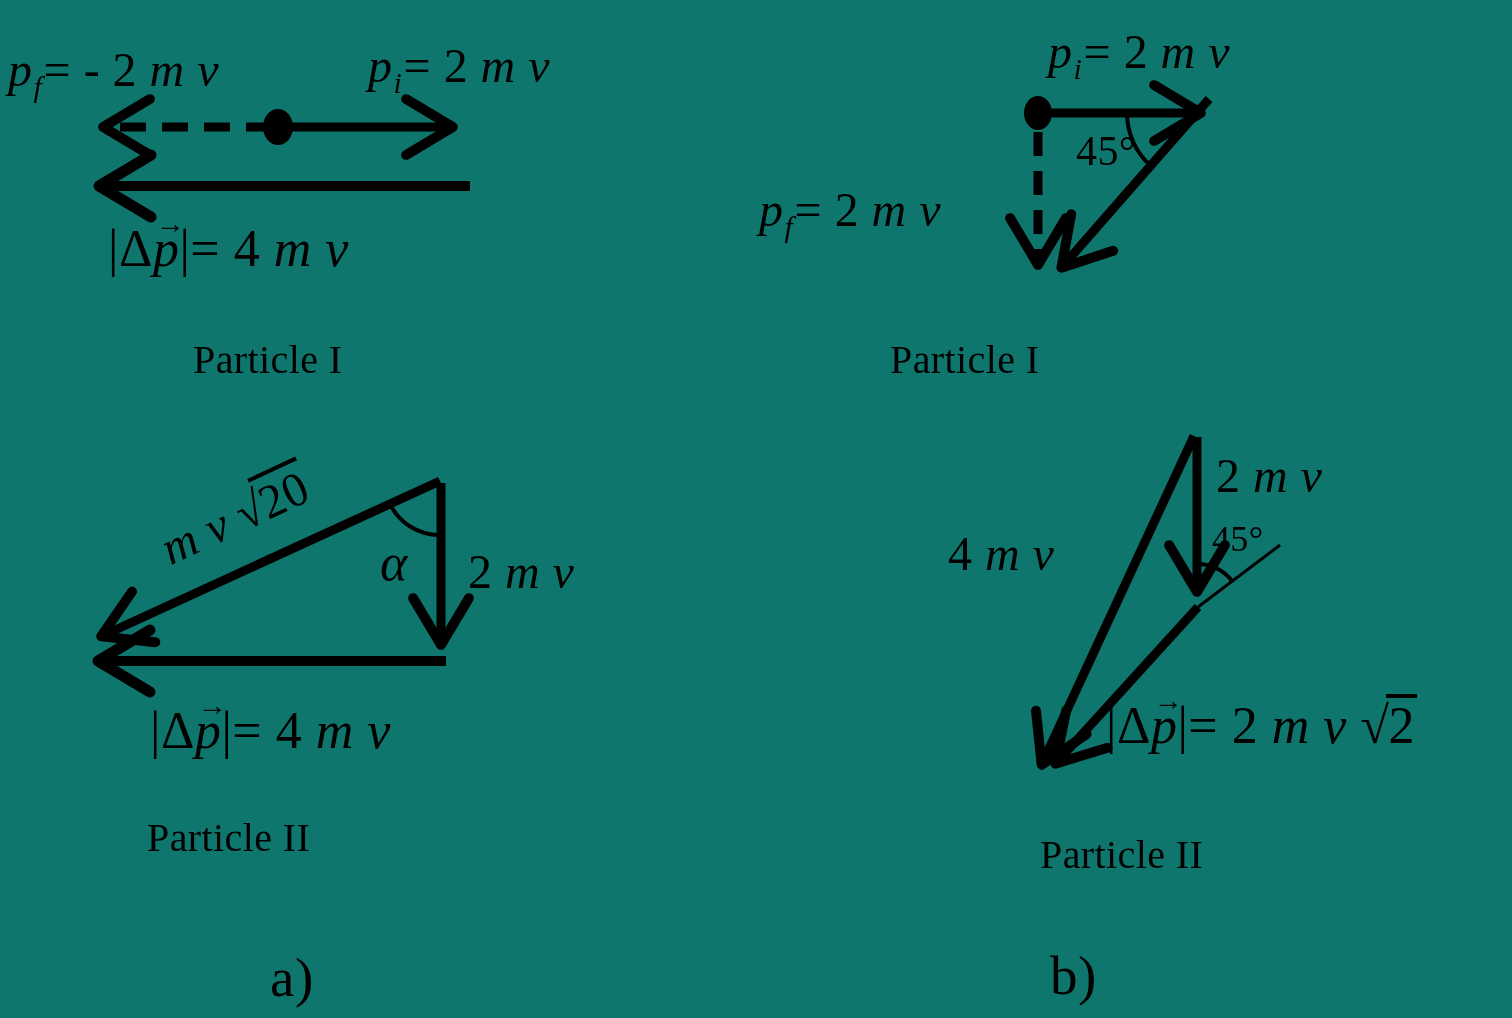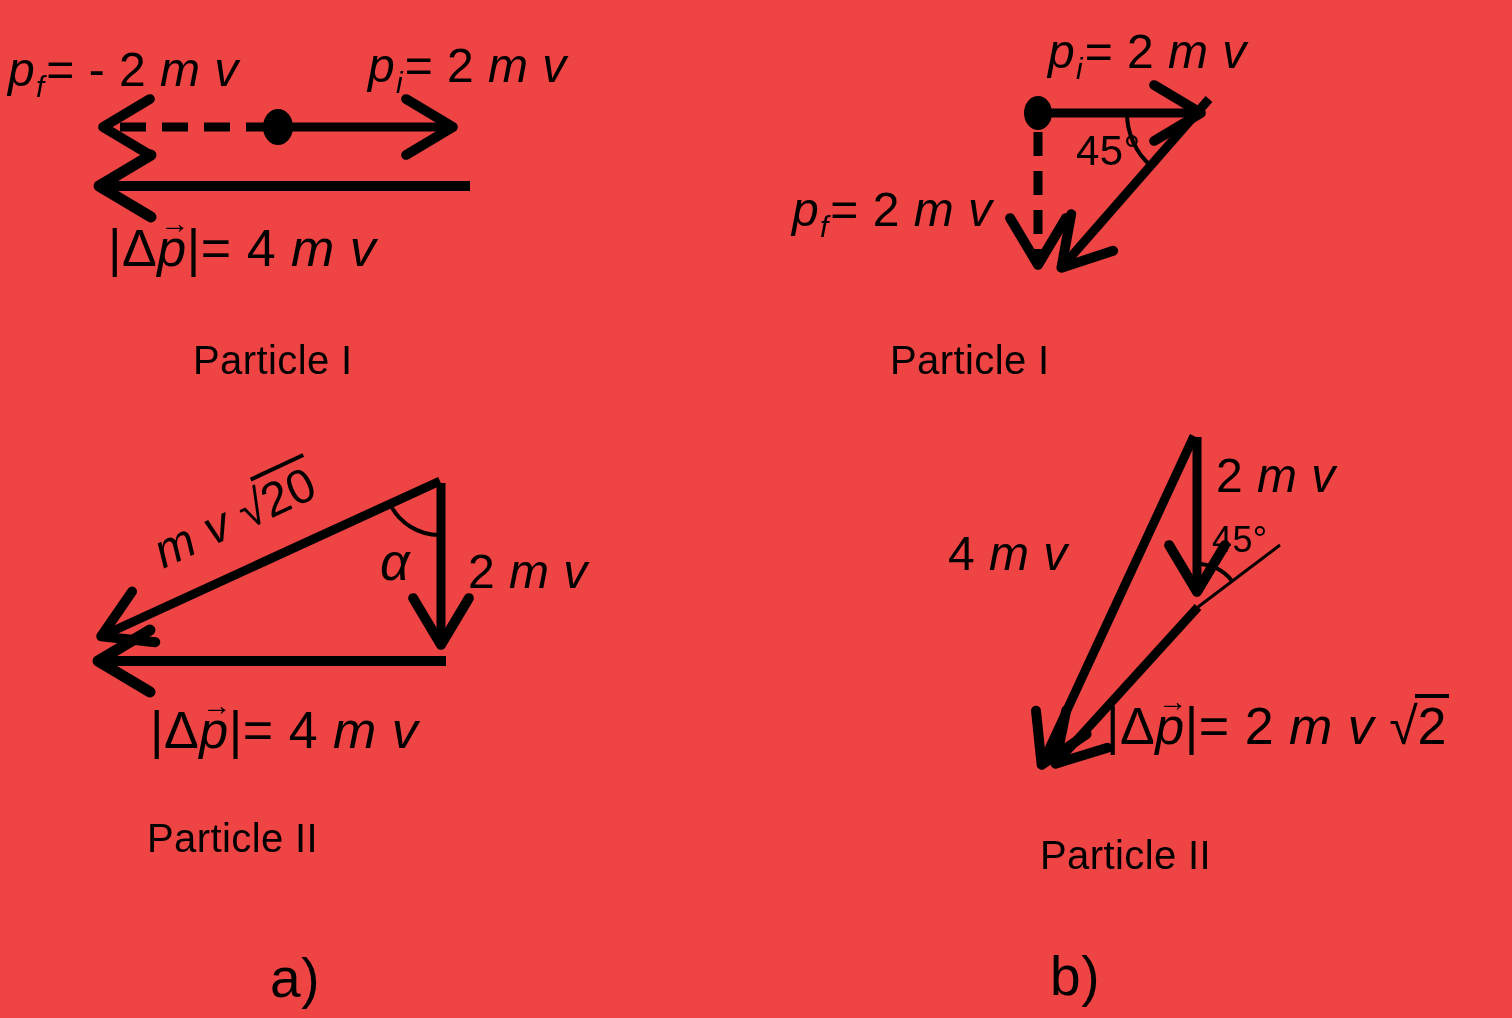--- a/index.html
+++ b/index.html
@@ -1,20 +1,20 @@
 <!DOCTYPE html>
 <html><head>
 <meta charset="utf-8">
 <style>
   html,body{margin:0;padding:0;background:#ffffff;}
   .canvas{
     position:relative;
     width:1512px;height:1018px;
-    background:#ef4444;
-    font-family:Liberation Sans, sans-serif;
+    background:#0f766e;
+    font-family:Liberation Serif, serif;
     color:#000;
     overflow:hidden;
   }
   svg.geo{position:absolute;left:0;top:0;width:1512px;height:1018px;}
   .lbl{
     position:absolute;
     white-space:pre;
     line-height:1.1;
     color:#000;
     letter-spacing:0.01em;
@@ -81,21 +81,21 @@
   <div class="lbl math" style="left:368px;top:40px"><span class="it">p</span><sub class="it">i</sub><span>= 2 </span><span class="it">m v</span></div>
 
   <div class="lbl big" style="left:108px;top:220px"><span>|Δ</span><span class="vec"><span>p</span><span class="vec-arr">→</span></span><span>|= 4 </span><span class="it">m v</span></div>
 
   <div class="lbl title" style="left:193px;top:338px">Particle I</div>
 
   <div class="lbl math" style="left:1048px;top:26px"><span class="it">p</span><sub class="it">i</sub><span>= 2 </span><span class="it">m v</span></div>
 
   <div class="lbl deg" style="left:1076px;top:128px">45°</div>
 
-  <div class="lbl math" style="left:792px;top:184px"><span class="it">p</span><sub class="it">f</sub><span>= 2 </span><span class="it">m v</span></div>
+  <div class="lbl math" style="left:759px;top:184px"><span class="it">p</span><sub class="it">f</sub><span>= 2 </span><span class="it">m v</span></div>
 
   <div class="lbl title" style="left:890px;top:338px">Particle I</div>
 
   <div class="lbl math rot" style="left:235px;top:516px"><span class="it">m v </span><span class="sqrt"><span>√</span><span class="rad-num">20</span></span></div>
 
   <div class="lbl alpha it" style="left:380px;top:534px">α</div>
 
   <div class="lbl math" style="left:468px;top:546px"><span>2 </span><span class="it"></span><span class="it">m v</span></div>
 
   <div class="lbl big" style="left:150px;top:702px"><span>|Δ</span><span class="vec"><span>p</span><span class="vec-arr">→</span></span><span>|= 4 </span><span class="it">m v</span></div>

